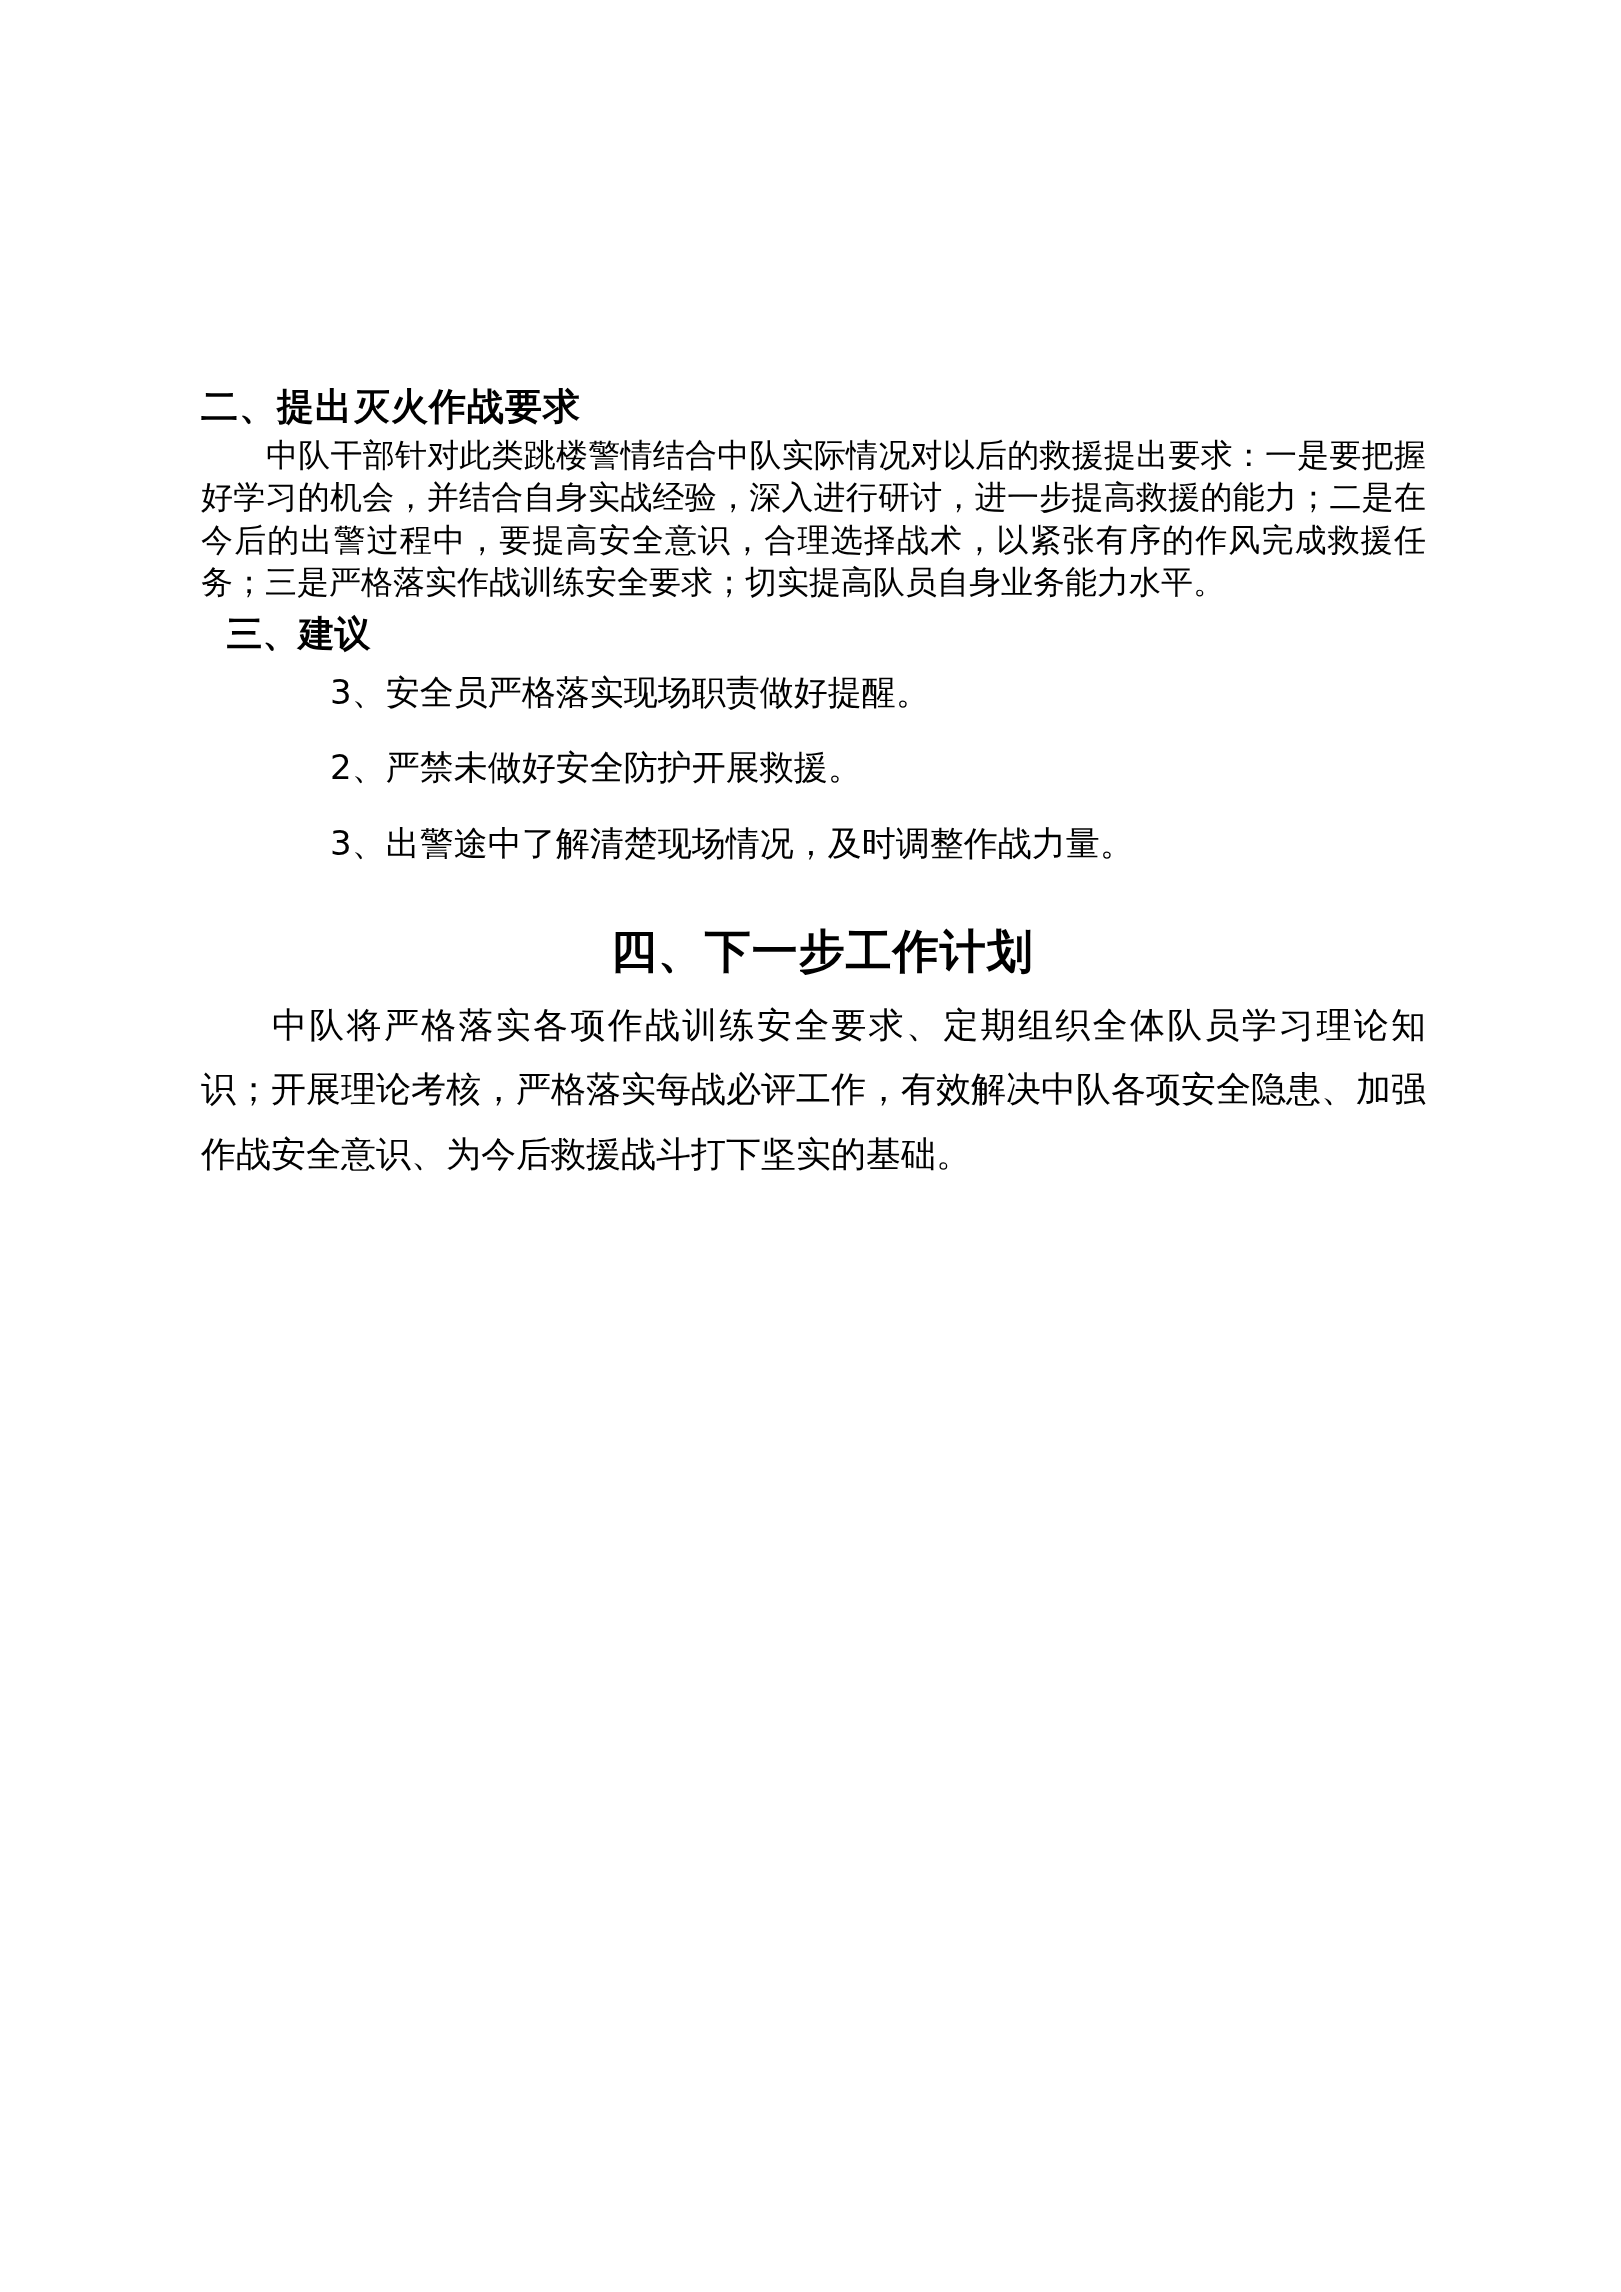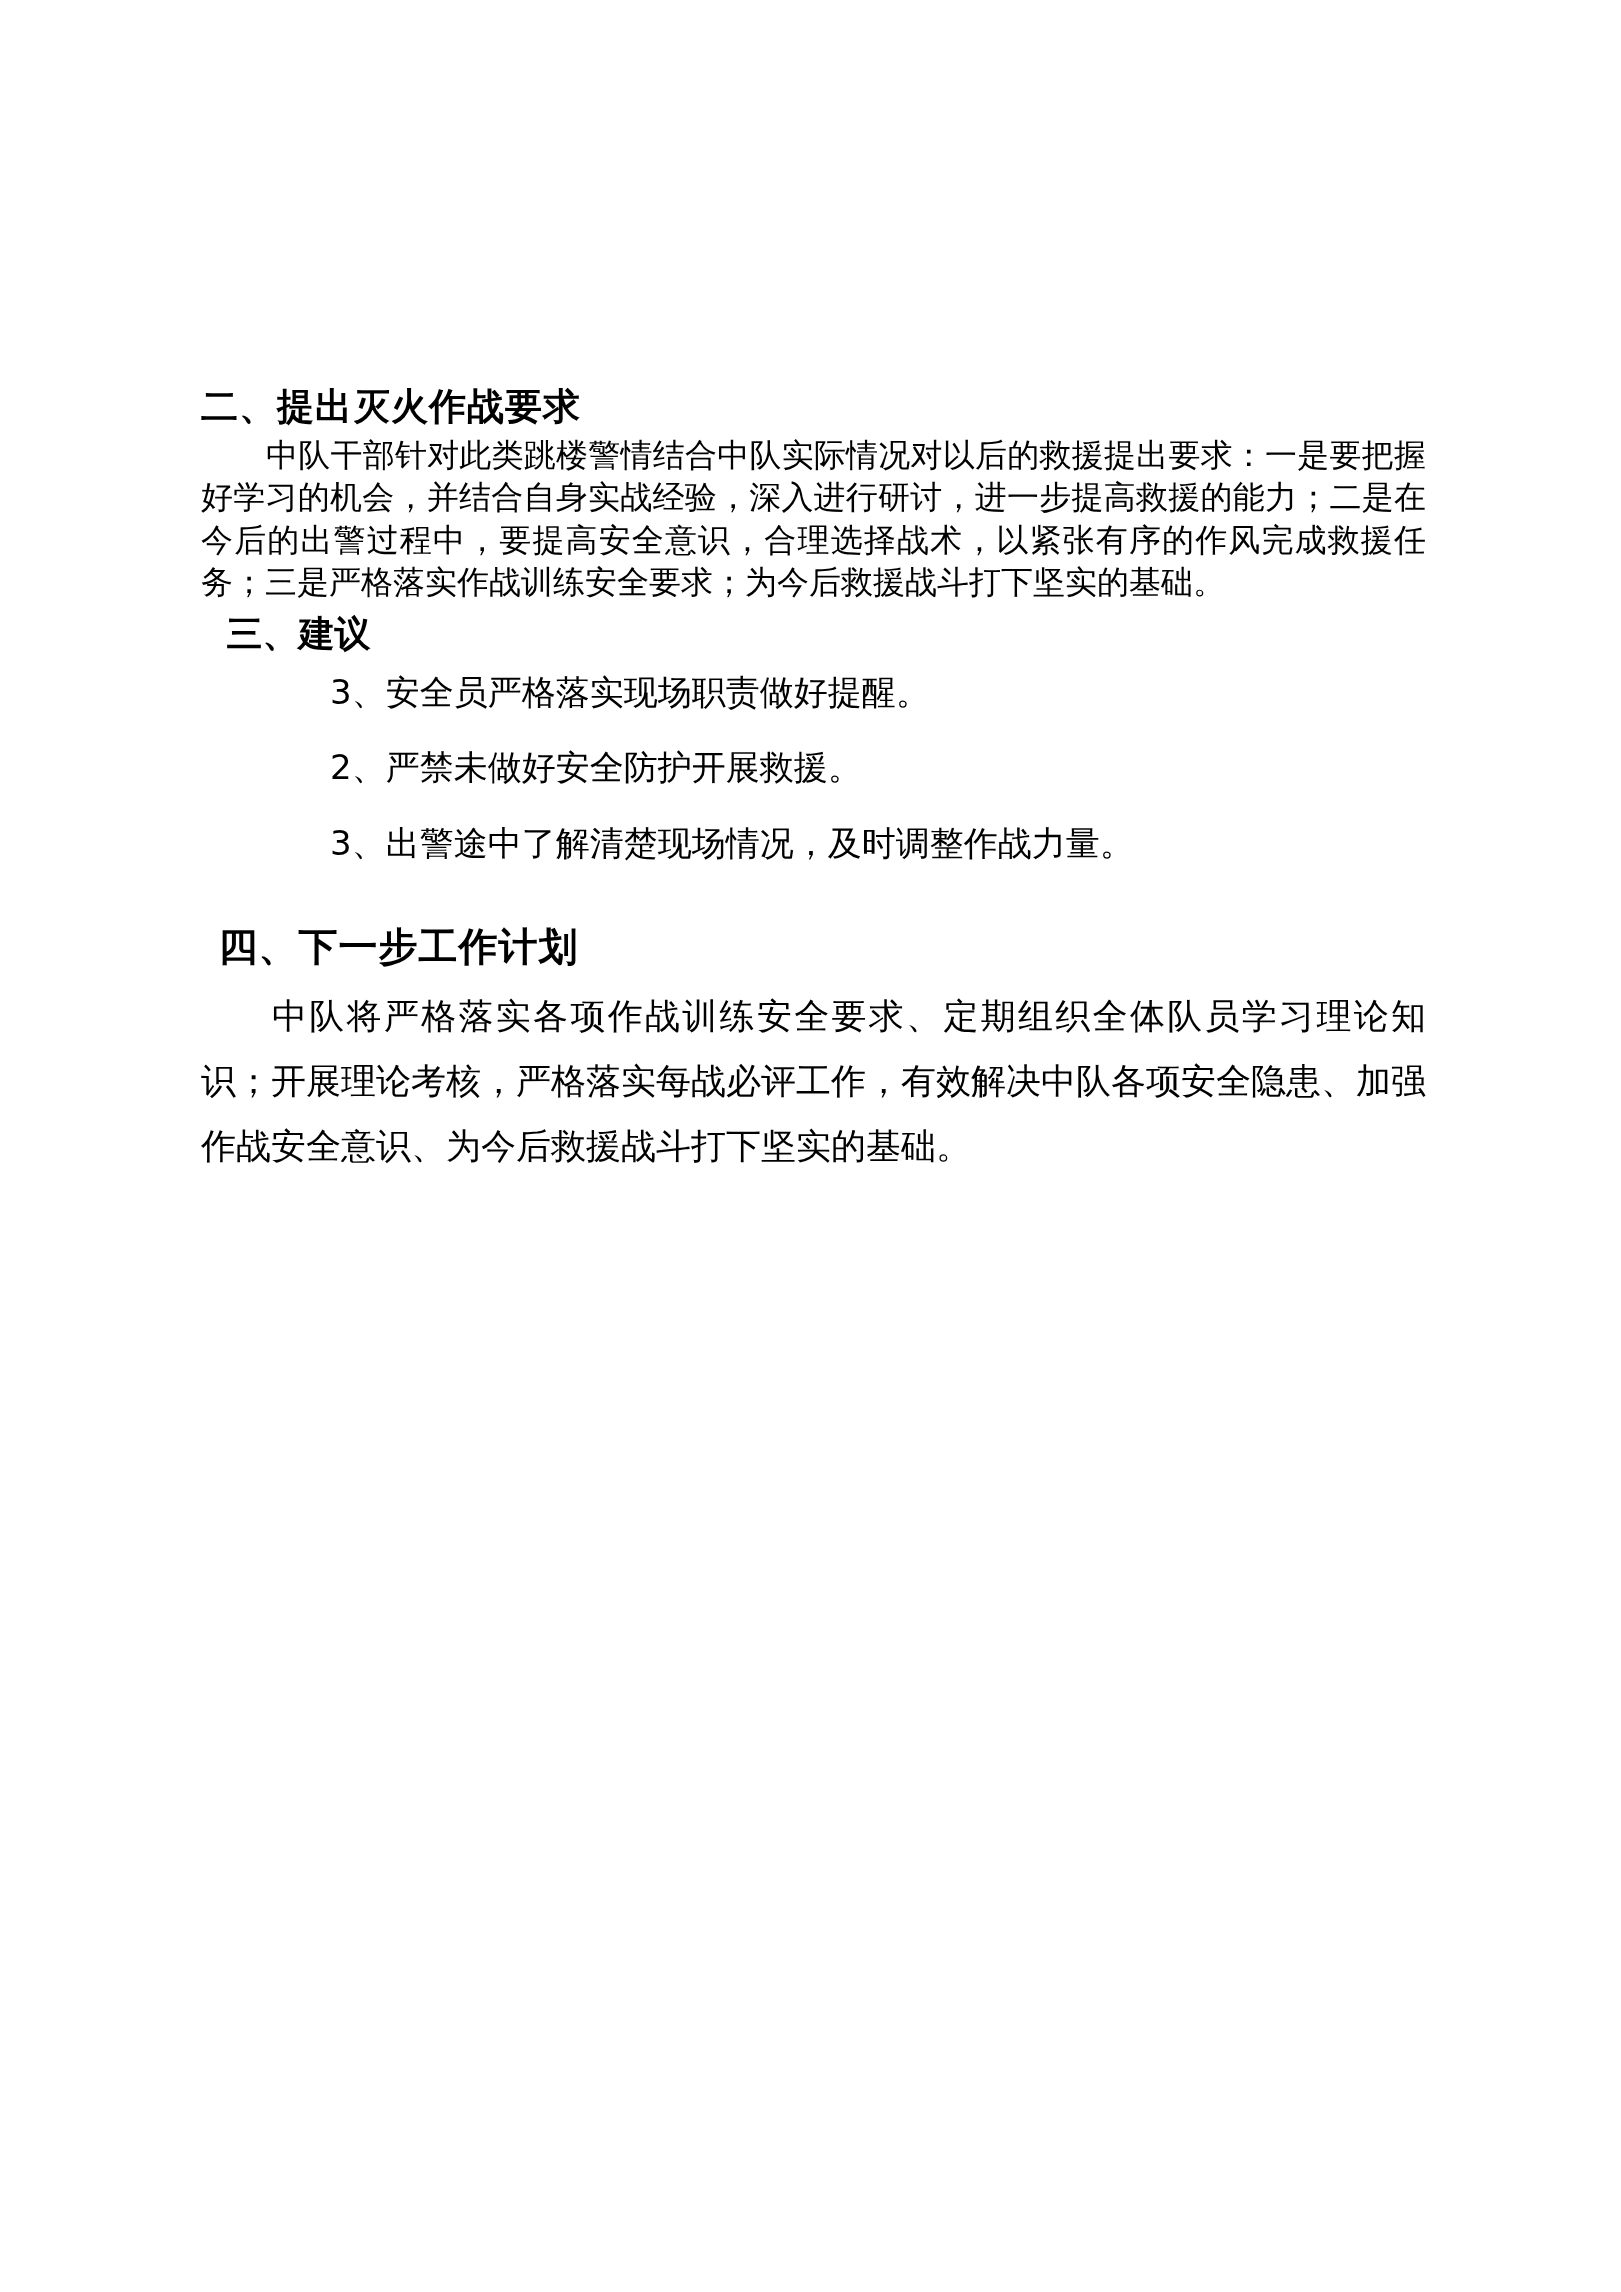--- a/index.html
+++ b/index.html
@@ -67,24 +67,25 @@
     line-height: 1.18;
     margin: 0 0 35px 0;
     padding-left: 129px;
     white-space: nowrap;
   }
 
   
   .h-sec4 {
     font-family: "DejaVu Sans", "Liberation Sans", sans-serif;
     font-weight: bold;
-    font-size: 39px;
+    font-size: 46px;
     letter-spacing: 1px;
     margin: 61px 0 0 17.6px;
     line-height: 1.2;
+    text-align: center;
   }
 
   .p-loose {
     font-size: 35px;
     line-height: 1.85;
     text-align: justify;
     text-justify: inter-character;
     margin: 13.7px 0 0 0;
     text-indent: 71px;
   }
@@ -102,21 +103,21 @@
 </style>
 </head>
 <body>
 
 <div class="page">
 
   <div class="content">
 
     <h2 class="h-sec2">二、提出灭火作战要求</h2>
 
-    <p class="p-dense">中队干部针对此类跳楼警情结合中队实际情况对以后的救援提出要求：一是要把握好学习的机会，并结合自身实战经验，深入进行研讨，进一步提高救援的能力；二是在今后的出警过程中，要提高安全意识，合理选择战术，以紧张有序的作风完成救援任务；三是严格落实作战训练安全要求；为今后救援战斗打下坚实的基础。</p>
+    <p class="p-dense">中队干部针对此类跳楼警情结合中队实际情况对以后的救援提出要求：一是要把握好学习的机会，并结合自身实战经验，深入进行研讨，进一步提高救援的能力；二是在今后的出警过程中，要提高安全意识，合理选择战术，以紧张有序的作风完成救援任务；三是严格落实作战训练安全要求；切实提高队员自身业务能力水平。</p>
 
     <h2 class="h-sec3">三、建议</h2>
 
     <ul class="list-3">
       <li>3、安全员严格落实现场职责做好提醒。</li>
       <li>2、严禁未做好安全防护开展救援。</li>
       <li>3、出警途中了解清楚现场情况，及时调整作战力量。</li>
     </ul>
 
     <h2 class="h-sec4">四、下一步工作计划</h2>

